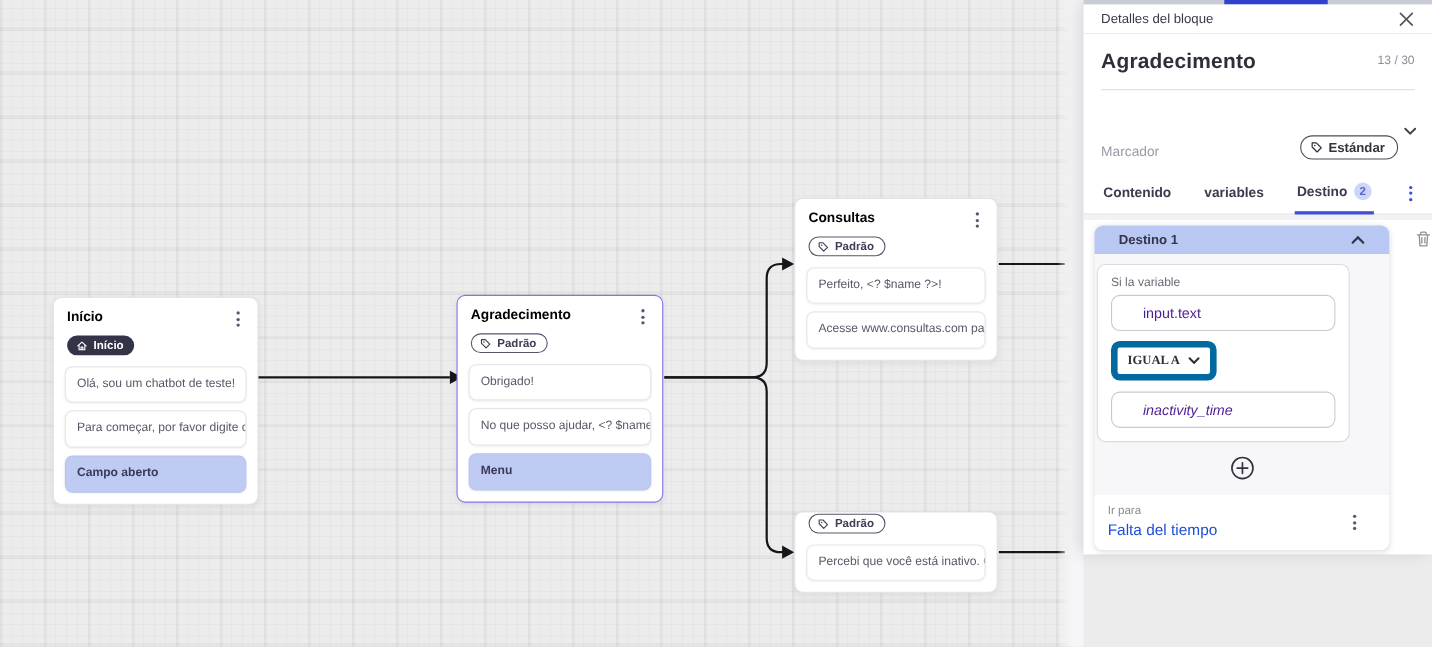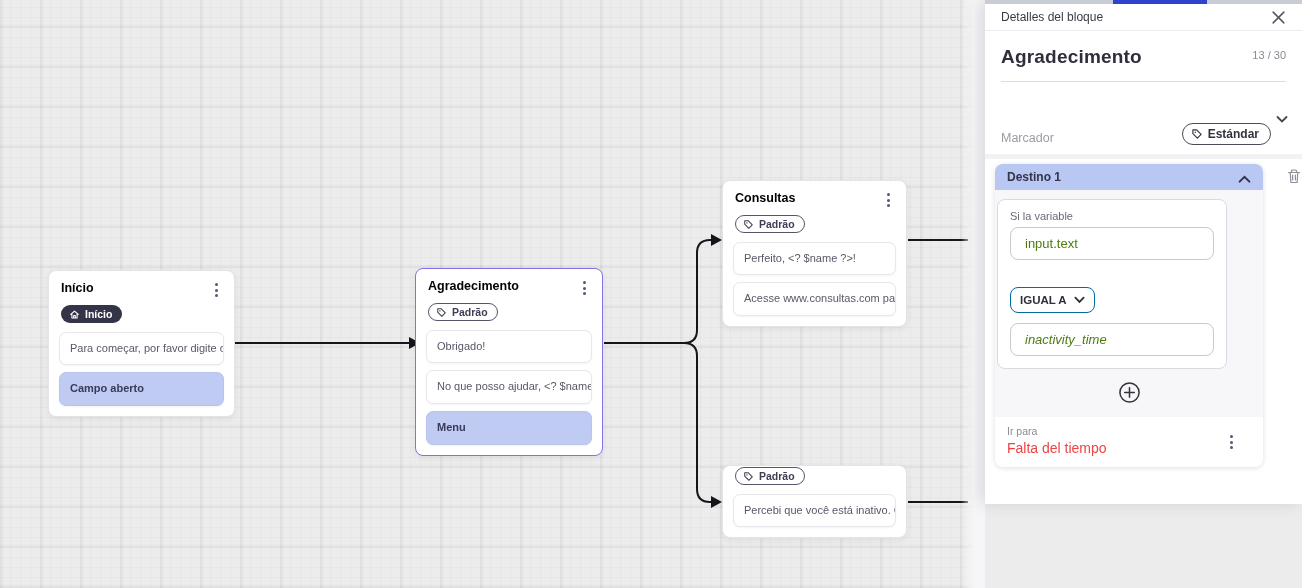--- a/index.html
+++ b/index.html
@@ -63,36 +63,36 @@
     display:inline-flex; align-items:center; gap:6px; margin-bottom:-1px; border-bottom:3px solid transparent; }
   .tab.active { border-bottom-color:#3f51d3; }
   .tab-badge { display:inline-flex; justify-content:center; align-items:center; width:16px; height:16px;
     border-radius:50%; background:#ccd7f8; color:#5566cd; font-size:10.5px; font-weight:700; }
   .tabs-kebab { margin-left:auto; margin-bottom:8px; color:#3c50d6; }
   .tabs-underband { height:5px; background:#f2f2f5; }
   .panel-desc { padding:12px 16px 10px; font-size:12.5px; line-height:1.58; color:#5c5c68; }
 
   .dest-wrap { position:relative; margin:5px 16px 0 10px; }
   .dest-card { width:268px; background:#f7f7f9; border-radius:8px; box-shadow:0 1px 5px rgba(40,40,70,.15); }
-  .dest-head { display:flex; justify-content:space-between; align-items:flex-end; background:#b9c8f3;
-    border-radius:8px 8px 0 0; padding:6px 12px; cursor:pointer;gap:16px; }
+  .dest-head { display:flex; justify-content:space-between; align-items:center; background:#b9c8f3;
+    border-radius:8px 8px 0 0; padding:6px 22px; cursor:pointer;gap:16px; }
   .dest-head-title { font-size:12px; font-weight:700; color:#33334a; }
   .cond-card { margin:9px 0 0 2px; width:230px; background:#fff; border:1px solid #d9d9df;
     border-radius:8px; padding:10px 12px 12px; }
   .cond-label { font-size:11px; color:#6b6b77; }
   .text-input { display:block; width:100%; margin-top:5px; border:1px solid #c9c9d1; border-radius:8px;
-    padding:8px 14px; font-size:13px; color:#4d7c0f; background:#fff;
+    padding:8px 28px; font-size:13px; color:#4c1d95; background:#fff;
     font-family:"Liberation Sans","DejaVu Sans",sans-serif; }
-  .op-box { display:inline-flex; align-items:center; gap:7px; margin-top:27px; border:1px solid #0369a1;
+  .op-box { display:inline-flex; align-items:center; gap:7px; margin-top:9px; border:6px solid #0369a1;
     border-radius:8px; padding:6px 9px; font-size:11.5px; font-weight:700; color:#2f2f3b;
-    background:#fff; cursor:pointer; }
+    background:#fff; cursor:pointer;font-family:Liberation Serif, serif; }
   .plus-row { display:flex; justify-content:center; padding:10px 0 11px; }
   .dest-foot { position:relative; background:#fff; border-radius:0 0 8px 8px; padding:8px 12px 11px; }
   .goto-label { font-size:10.5px; color:#8a8a95; }
-  .goto-value { font-size:14px; color:#ef4444; margin-top:3px; }
+  .goto-value { font-size:14px; color:#1d4ed8; margin-top:3px; }
   .foot-kebab { position:absolute; right:26px; top:50%; transform:translateY(-50%); color:#565672; }
   .trash-btn { position:absolute; right:-18px; top:2px; color:#8f8f99; }
 </style>
 </head>
 <body>
 
 <div class="stage">
 
   <div class="canvas">
 
@@ -121,20 +121,21 @@
           </span>
       </div>
       <div class="node-badges">
         <span class="badge-dark">
           <svg width="11" height="11" viewBox="0 0 16 16">
             <path d="M2.5 8 L8 3 L13.5 8 M4.2 7 V13 H11.8 V7 M6.8 13 V9.5 H9.2 V13" fill="none" stroke="#fff" stroke-width="1.5" stroke-linecap="round" stroke-linejoin="round"></path>
           </svg>
           <span>Início</span>
         </span>
       </div>
+      <div class="chip">Olá, sou um chatbot de teste!</div>
       <div class="chip">Para começar, por favor digite o ...</div>
       <div class="chip chip-hl">Campo aberto</div>
     </div>
 
     <div class="node selected" style="left:415px; top:268px; width:188px;">
       <div class="node-head">
         <span class="node-title">Agradecimento</span>
         <span class="kebab">
             <i></i>
             <i></i>
@@ -222,20 +223,37 @@
             <circle cx="5.7" cy="5.7" r="1" fill="currentColor"></circle>
           </svg>
           <span>Estándar</span>
         </span>
         <svg width="12" height="9" viewBox="0 0 12 8">
           <path d="M1.5 1.5 L6 6 L10.5 1.5" fill="none" stroke="#45454f" stroke-width="1.8" stroke-linecap="round"></path>
         </svg>
       </span>
     </div>
 
+    <div class="tabs-row">
+      <span class="tab">
+        <span>Contenido</span>
+      </span>
+      <span class="tab">
+        <span>variables</span>
+      </span>
+      <span class="tab active">
+        <span>Destino</span>
+        <span class="tab-badge">2</span>
+      </span>
+      <span class="kebab tabs-kebab">
+          <i></i>
+          <i></i>
+          <i></i>
+        </span>
+    </div>
     <div class="tabs-underband"></div>
 
 
     <div class="dest-wrap">
       <div class="dest-card">
         <div class="dest-head">
           <span class="dest-head-title">Destino 1</span>
           <svg width="13" height="9" viewBox="0 0 12 8">
             <path d="M1.5 6 L6 1.5 L10.5 6" fill="none" stroke="#33334a" stroke-width="1.8" stroke-linecap="round"></path>
           </svg>

